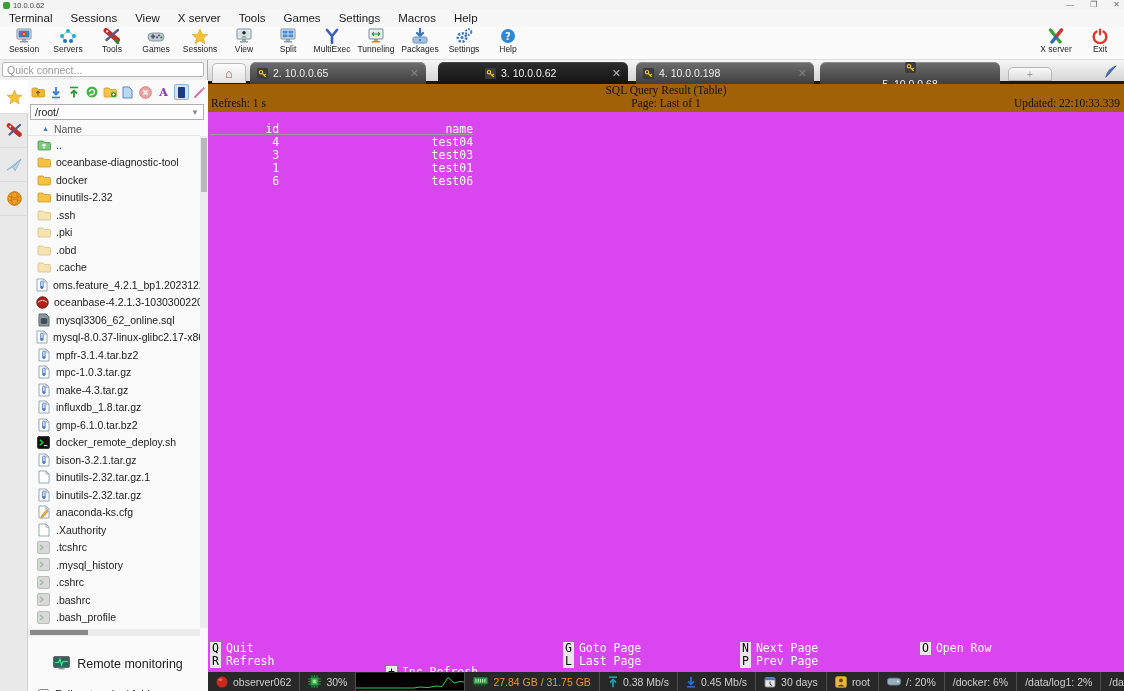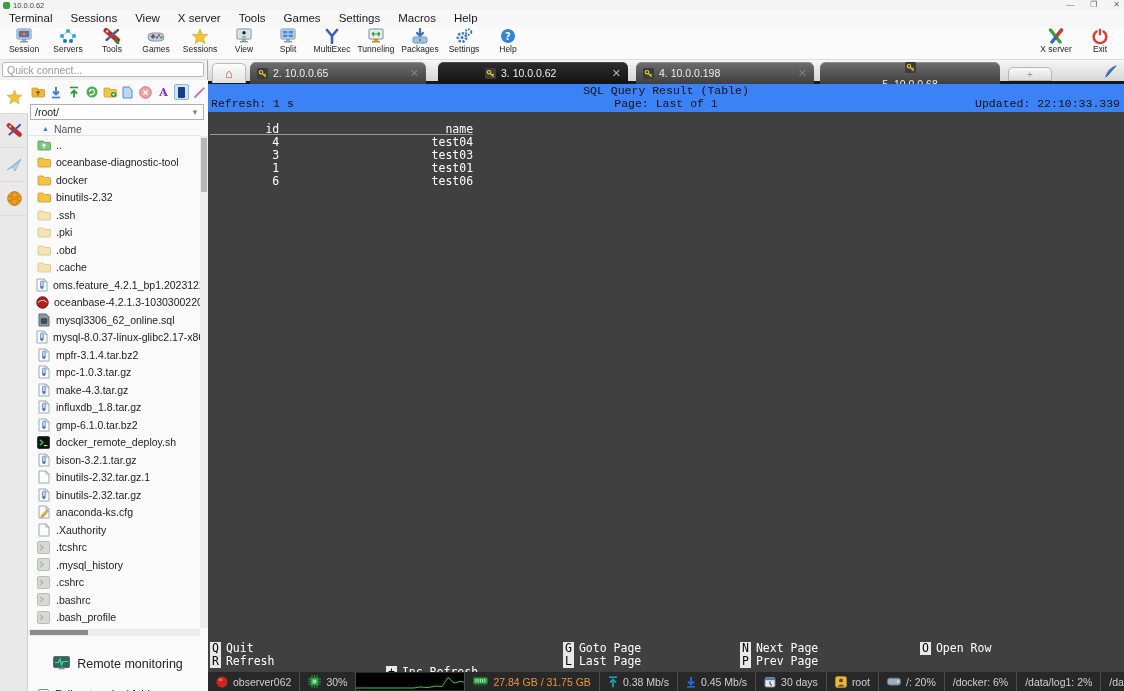--- a/index.html
+++ b/index.html
@@ -54,29 +54,29 @@
   .tabbar { position:absolute; left:0; top:0; width:916px; height:24px; background:linear-gradient(#f6f6f6,#d6d6d6); border-bottom:3px solid #191919; }
   .home-btn { position:absolute; left:4px; top:3px; width:34px; height:20px; background:linear-gradient(#fdfdfd,#e2e2e2); border:1px solid #bbb; border-bottom:none; border-radius:5px 5px 0 0; display:flex; align-items:center; justify-content:center; color:#b5493a; font-size:13px; }
   .tab { position:absolute; top:2px; height:22px; border-radius:6px 6px 0 0; background:linear-gradient(#6e6e6e,#3e3e3e); box-shadow:inset 0 1px 0 #8d8d8d; color:#eee; display:flex; align-items:center; gap:5px; padding:0 7px; font-size:10.5px; white-space:nowrap; }
   .tab.active { background:linear-gradient(#2e2e2e,#121212); box-shadow:inset 0 1px 0 #4a4a4a;padding-left:47px; }
   .tab .close { margin-left:auto; color:#ccc; opacity:.35; font-size:11px; }
   .tab.active .close { opacity:.85; }
   .newtab-btn { position:absolute; left:800px; top:7px; width:44px; height:14px; background:linear-gradient(#fafafa,#dcdcdc); border:1px solid #b6b6b6; border-radius:5px 5px 0 0; display:flex; align-items:center; justify-content:center; color:#999; font-size:10px; }
   .feather { position:absolute; right:5px; top:3px; }
 
   
-  .term-header { position:absolute; left:0; top:24px; width:916px; height:28px; background:#3b82f6; font-family:Liberation Mono, monospace; font-size:11.5px; color:#111; }
+  .term-header { position:absolute; left:0; top:24px; width:916px; height:28px; background:#a16207; font-family:Liberation Serif, serif; font-size:11.5px; color:#111; }
   .th-line1 { height:13px; text-align:center; line-height:13px; }
   .th-line2 { position:relative; height:13px; line-height:13px; }
   .th-left { position:absolute; left:3px; }
   .th-center { position:absolute; left:0; width:100%; text-align:center; }
   .th-right { position:absolute; right:4px; }
 
   
-  .term-body { position:absolute; left:0; top:52px; width:916px; height:560px; background:#404040; color:#fff; font-family:"DejaVu Sans Mono",monospace; font-size:11.5px; }
+  .term-body { position:absolute; left:0; top:52px; width:916px; height:560px; background:#d946ef; color:#fff; font-family:"DejaVu Sans Mono",monospace; font-size:11.5px; }
   .term-table { position:absolute; left:2px; top:11px; }
   .t-line { height:12.9px; line-height:12.9px; white-space:pre; }
   .t-header span { text-decoration:underline; text-decoration-color:#9a9a9a; }
   .keybinds { position:absolute; left:2px; top:530px; width:914px; height:28px; }
   .kb-col { position:absolute; top:0; }
   .kb-row { height:13px; line-height:13px; white-space:pre; }
   .kb-key { display:inline-block; background:#e8e8e8; color:#000; padding:0 2px; margin-right:5px; }
 
   
   .statusbar { position:absolute; left:0; top:612px; width:916px; height:19px; background:#282828; display:flex; align-items:center; font-size:10.5px; color:#d0d0d0; overflow:hidden; }

